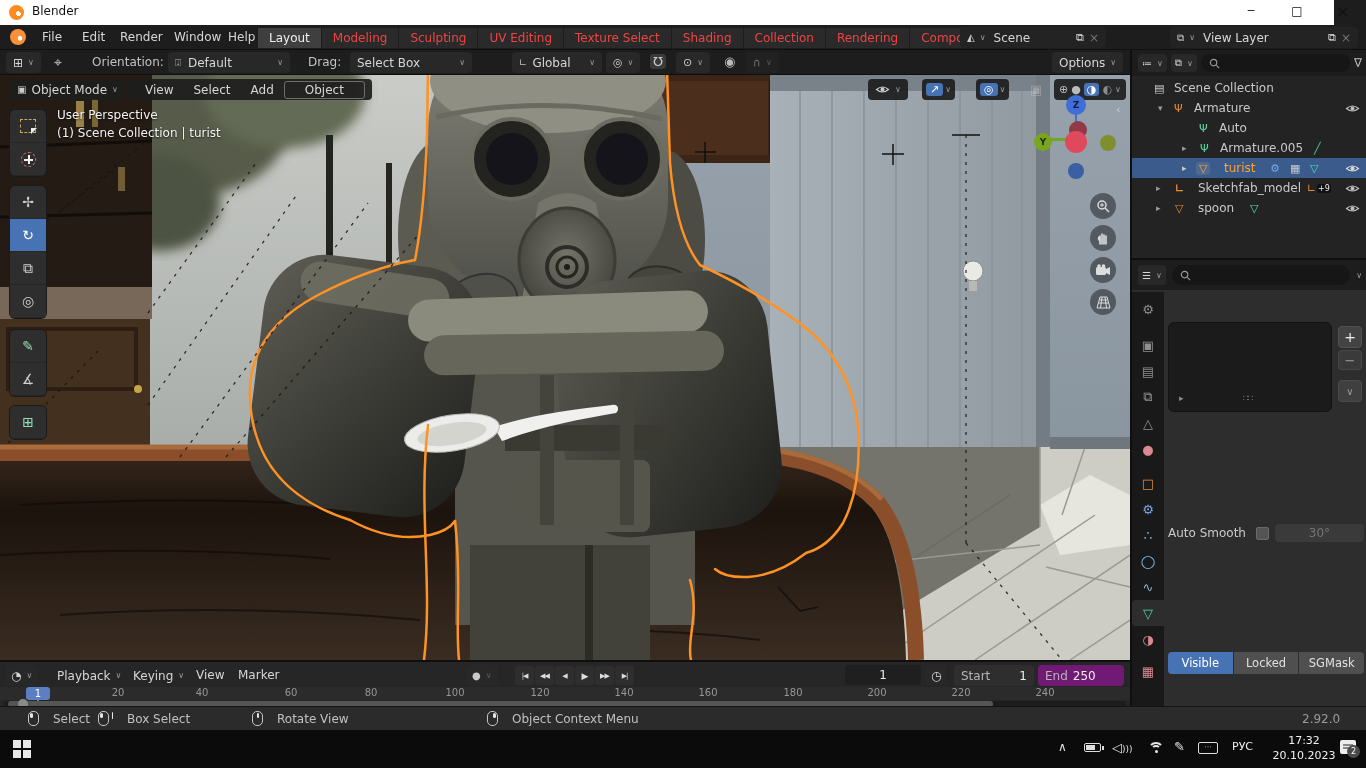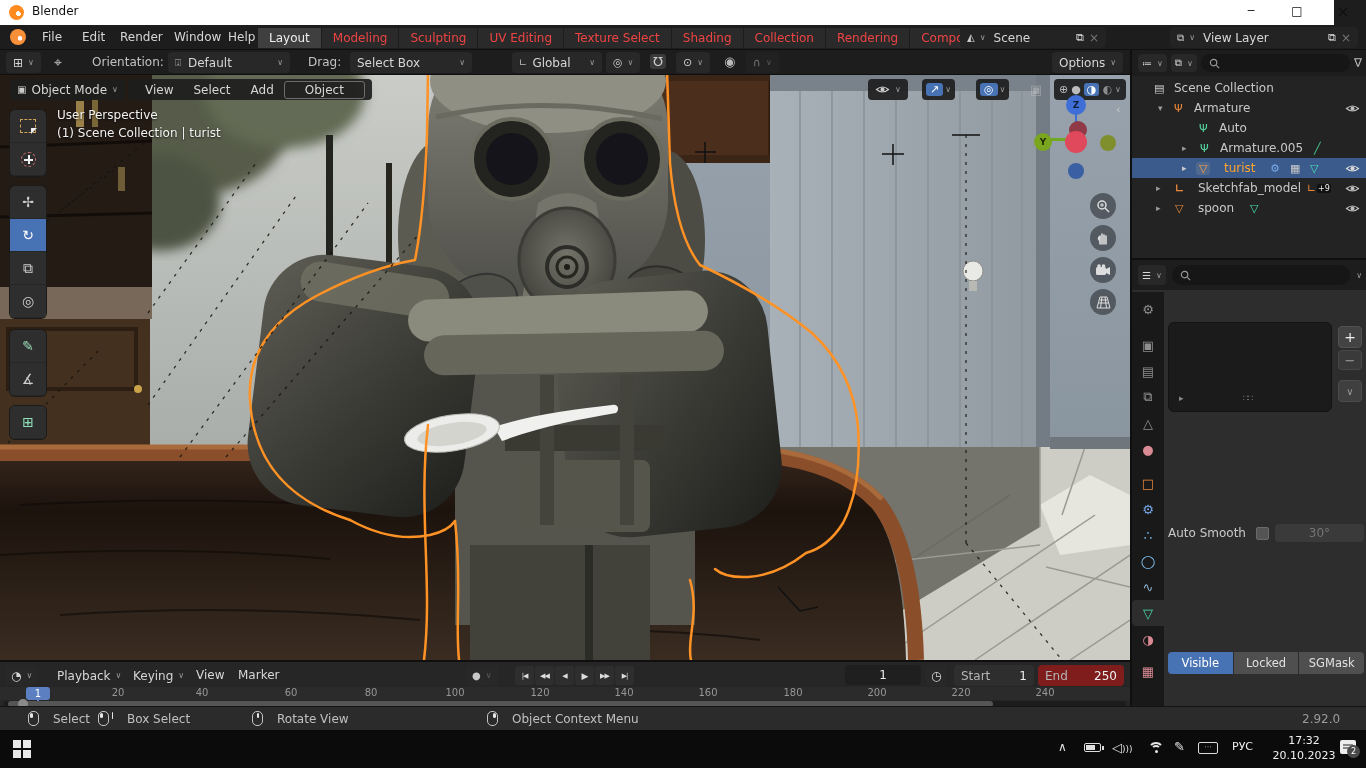--- a/index.html
+++ b/index.html
@@ -619,21 +619,21 @@
       <span class="tbtn">▶|</span>
     </div>
     <div class="abs" style="left:845px;top:3px;width:76px;height:20px;background:#1f1f1f;border-radius:4px;color:#e8e8e8;text-align:center;line-height:20px"><span>1</span></div>
     <div class="pill abs" style="left:926px;top:3px;padding:0 5px">
         <span style="font-size:12px">◷</span>
       </div>
     <div class="pill abs" style="left:954px;top:3px;width:80px;background:#2e2e2e;justify-content:space-between">
         <span style="color:#b5b5b5">Start</span>
         <span style="color:#eee">1</span>
       </div>
-    <div class="pill abs" style="left:1038px;top:3px;width:86px;background:#7f1d1d;justify-content:space-between">
+    <div class="pill abs" style="left:1038px;top:3px;width:86px;background:#701a75;">
         <span style="color:#b5b5b5">End</span>
         <span style="color:#eee">250</span>
       </div>
 
     <div class="abs" style="left:0;top:25px;width:1130px;height:13px;background:#2b2b2b">
       <span class="ruler-num" style="left:103px">20</span>
       <span class="ruler-num" style="left:187px">40</span>
       <span class="ruler-num" style="left:276px">60</span>
       <span class="ruler-num" style="left:356px">80</span>
       <span class="ruler-num" style="left:440px">100</span>

